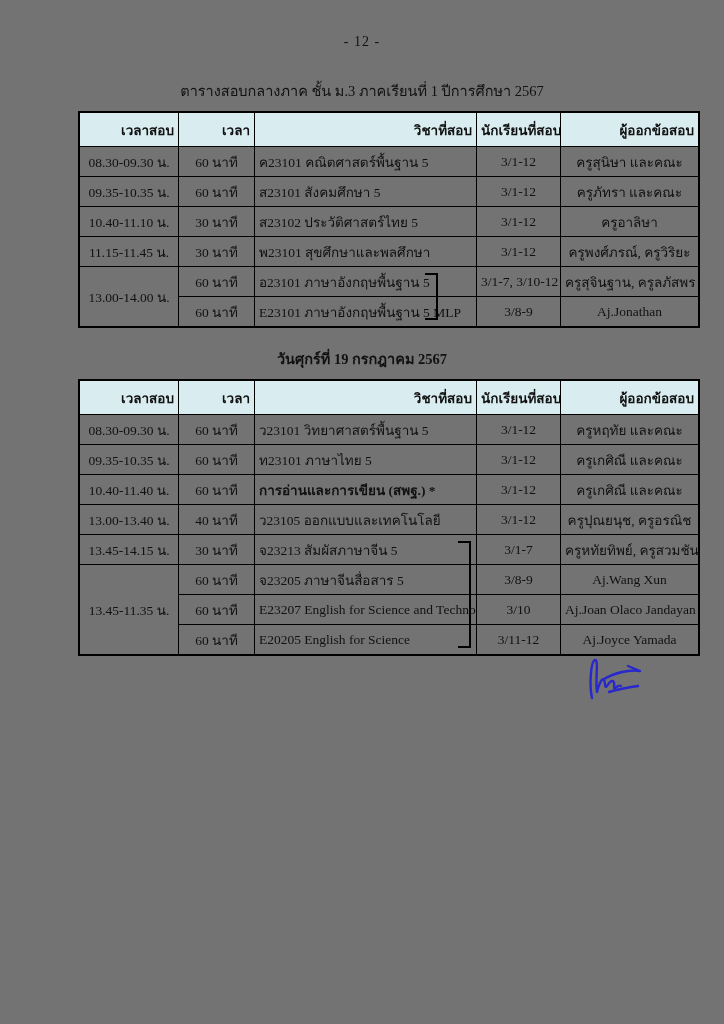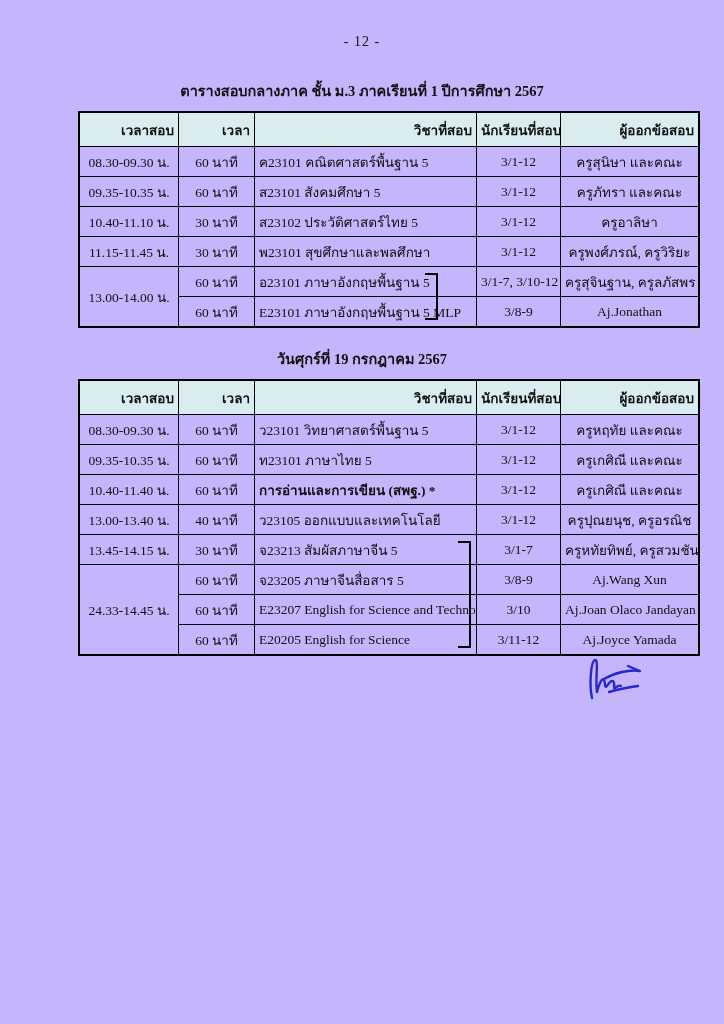--- a/index.html
+++ b/index.html
@@ -1,33 +1,33 @@
 <!DOCTYPE html>
 <html><head>
 <meta charset="utf-8">
 <style>
   html,body{margin:0;padding:0;background:#888;}
   .page{
     position:relative;
     width:724px;height:1024px;
-    background:#c4b5fd;
+    background:#737373;
     font-family:"Liberation Serif","DejaVu Serif",serif;
     color:#111;
     overflow:hidden;
   }
   .page-number{
     padding-top:34px;
     text-align:center;
     font-size:14px;
     letter-spacing:1px;
   }
   .doc-title{
     margin-top:29px;
     text-align:center;
-    font-weight:bold;
+    font-weight:normal;
     font-size:14.5px;
   }
   .date-title{
     margin-top:9px;
     text-align:center;
     font-weight:bold;
     font-size:14.5px;
   }
   .date-title.second{margin-top:19px;}
   table.exam{
@@ -192,21 +192,21 @@
         <td class="c-time">13.45-14.15 น.</td>
         <td class="c-dur">30 นาที</td>
         <td class="c-subj">
           <span>จ23213 สัมผัสภาษาจีน 5</span>
           <span class="bseg bseg-top b2"></span>
         </td>
         <td class="c-stud">3/1-7</td>
         <td class="c-exam">ครูหทัยทิพย์, ครูสวมชัน</td>
       </tr>
       <tr>
-        <td class="c-time" rowspan="3">24.33-14.45 น.</td>
+        <td class="c-time" rowspan="3">13.45-11.35 น.</td>
         <td class="c-dur">60 นาที</td>
         <td class="c-subj">
           <span>จ23205 ภาษาจีนสื่อสาร 5</span>
           <span class="bseg bseg-mid b2"></span>
         </td>
         <td class="c-stud">3/8-9</td>
         <td class="c-exam">Aj.Wang Xun</td>
       </tr>
       <tr>
         <td class="c-dur">60 นาที</td>

